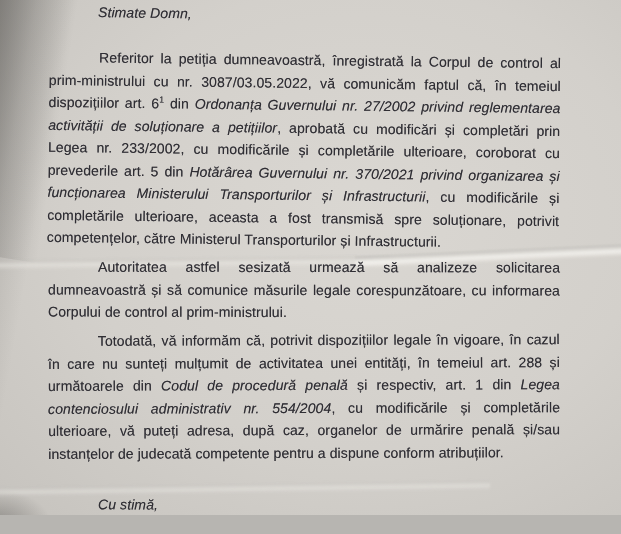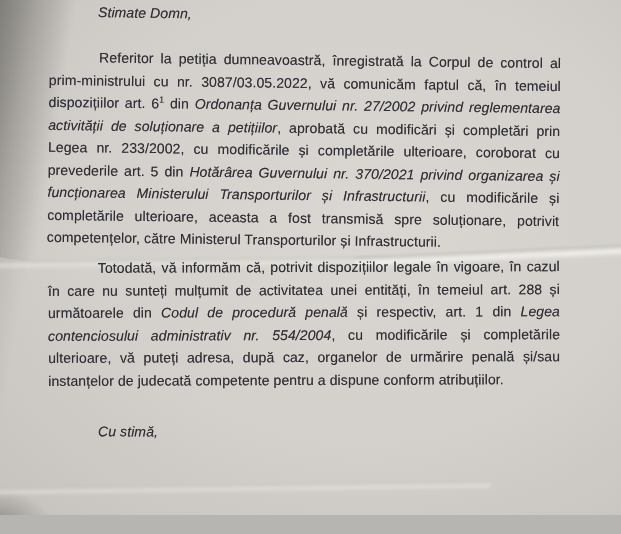--- a/index.html
+++ b/index.html
@@ -127,19 +127,20 @@
   <div class="shadow-bottomleft"></div>
   <div class="crease-mid-left"></div>
   <div class="crease-mid-right"></div>
   <div class="crease-bottom"></div>
 
   <div class="content">
     <p class="salutation">Stimate Domn,</p>
 
     <p class="para para-1"><span>Referitor la petiția dumneavoastră, înregistrată la Corpul de control al prim-ministrului cu nr. 3087/03.05.2022, vă comunicăm faptul că, în temeiul dispozițiilor art. 6</span><sup>1</sup><span> din </span><span class="it">Ordonanța Guvernului nr. 27/2002 privind reglementarea activității de soluționare a petițiilor</span><span>, aprobată cu modificări și completări prin Legea nr. 233/2002, cu modificările și completările ulterioare, coroborat cu prevederile art. 5 din </span><span class="it">Hotărârea Guvernului nr. 370/2021 privind organizarea și funcționarea Ministerului Transporturilor și Infrastructurii</span><span>, cu modificările și completările ulterioare, aceasta a fost transmisă spre soluționare, potrivit competențelor, către Ministerul Transporturilor și Infrastructurii.</span></p>
 
+    <p class="para para-2"><span>Autoritatea astfel sesizată urmează să analizeze solicitarea dumneavoastră și să comunice măsurile legale corespunzătoare, cu informarea Corpului de control al prim-ministrului.</span></p>
 
     <p class="para para-3"><span>Totodată, vă informăm că, potrivit dispozițiilor legale în vigoare, în cazul în care nu sunteți mulțumit de activitatea unei entități, în temeiul art. 288 și următoarele din </span><span class="it">Codul de procedură penală</span><span> și respectiv, art. 1 din </span><span class="it">Legea contenciosului administrativ nr. 554/2004</span><span>, cu modificările și completările ulterioare, vă puteți adresa, după caz, organelor de urmărire penală și/sau instanțelor de judecată competente pentru a dispune conform atribuțiilor.</span></p>
 
     <p class="closing">Cu stimă,</p>
   </div>
 
 </div>
 
 </body></html>

